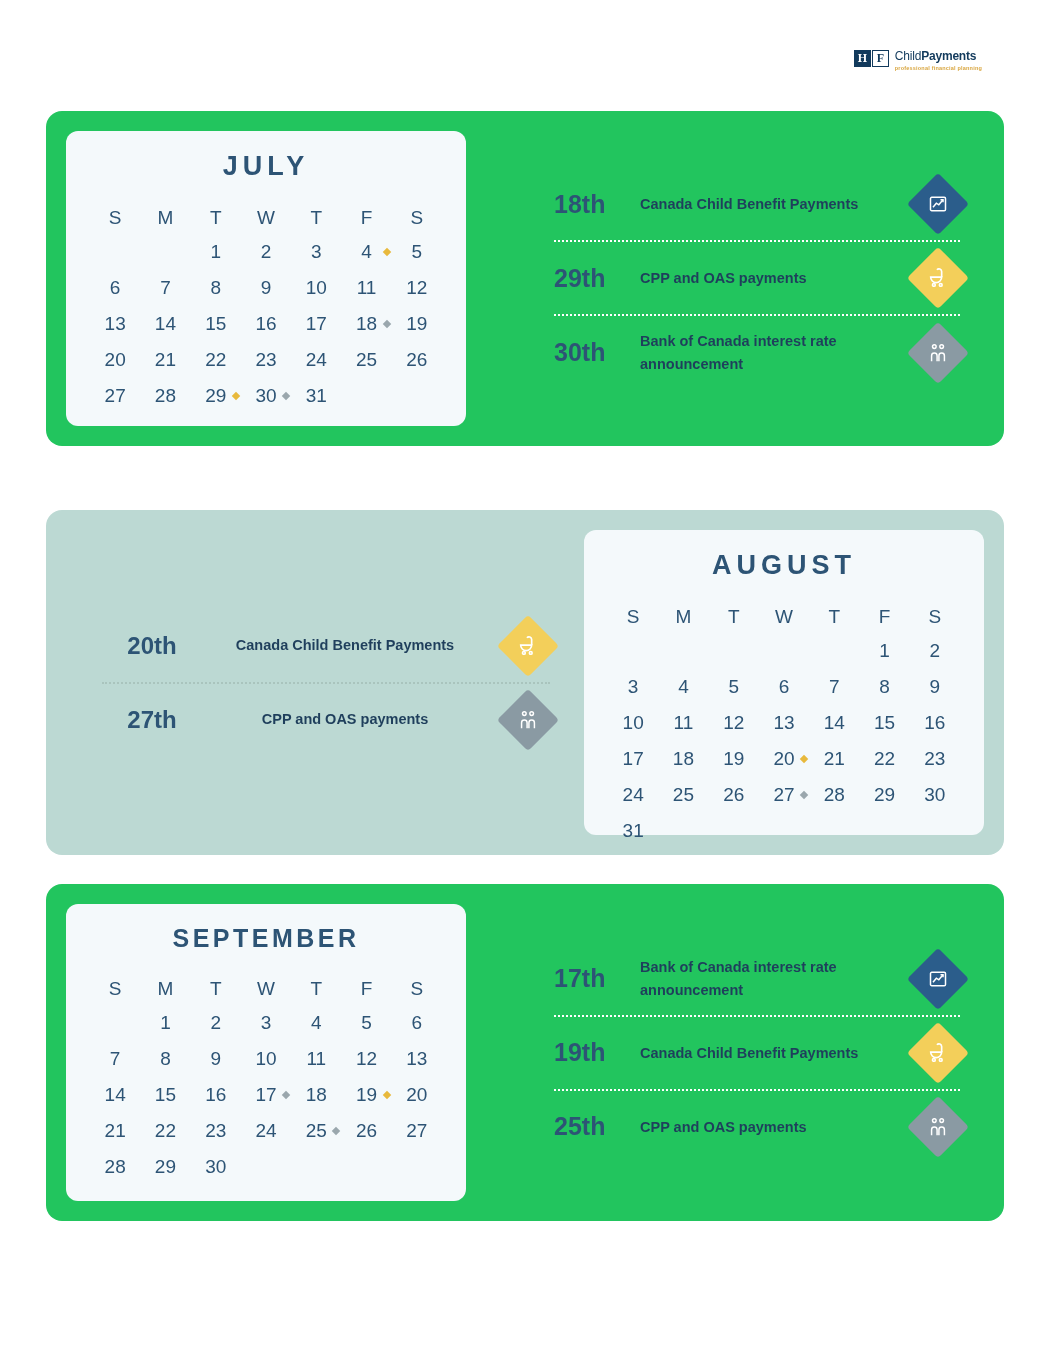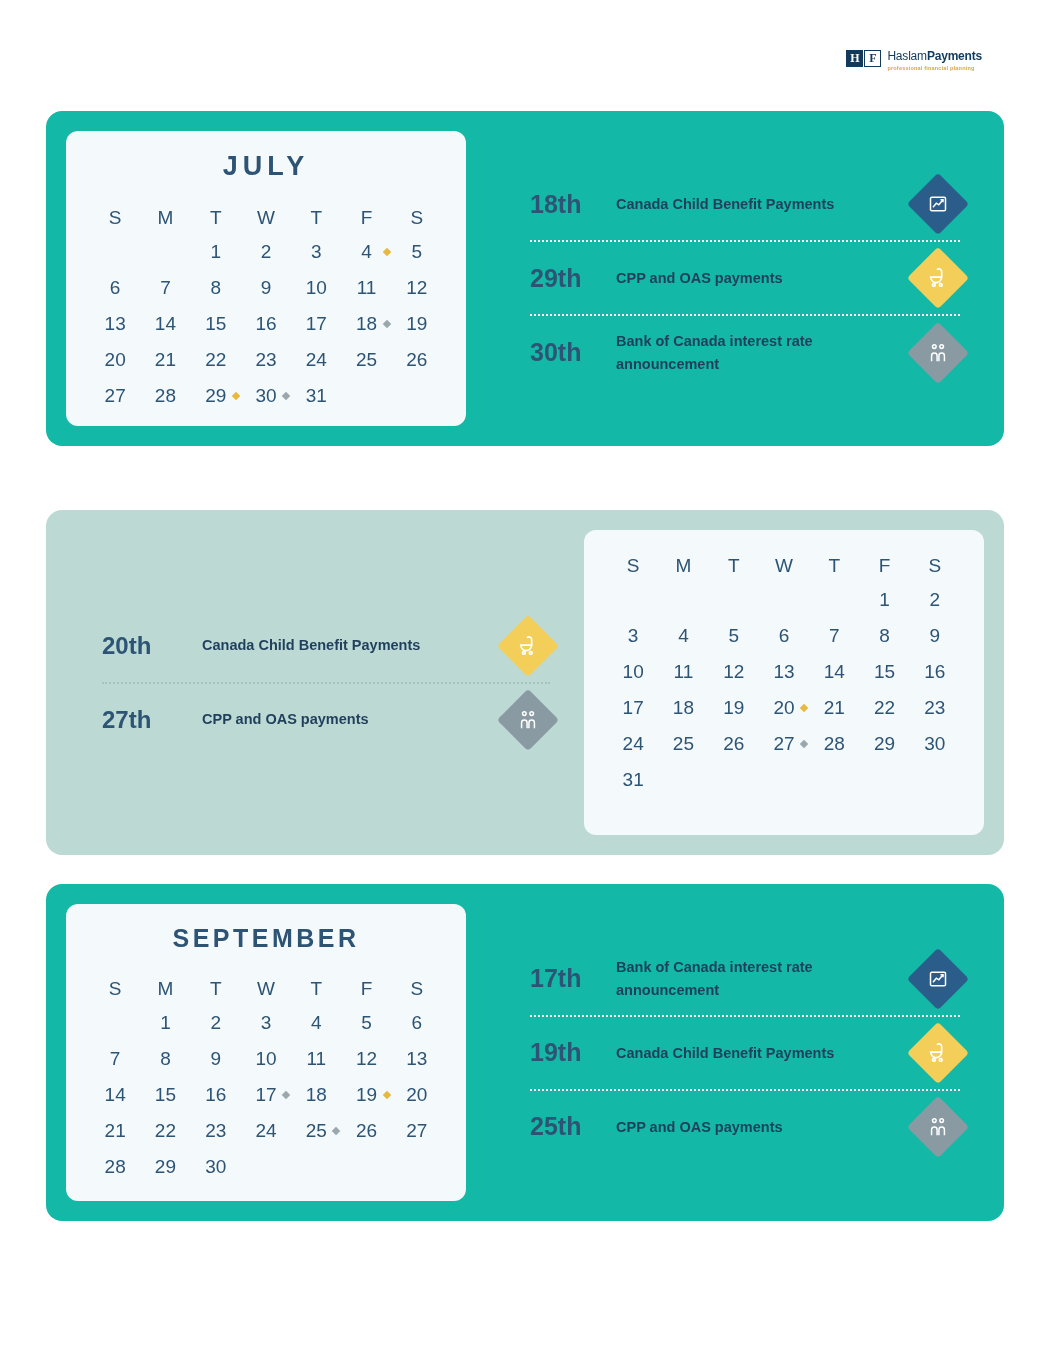--- a/index.html
+++ b/index.html
@@ -66,21 +66,21 @@
   }
 
   
   .panel {
     position: absolute;
     left: 46px;
     width: 958px;
     border-radius: 16px;
     display: flex;
   }
-  .panel.blue { background: #14b8a6; }
+  .panel.blue { background: #22c55e; gap: 24px; }
   .panel.green { background: #bcd9d3; }
 
   #panel-july { top: 111px; height: 335px; }
   #panel-august { top: 510px; height: 345px; }
   #panel-september { top: 884px; height: 337px; }
 
   .cal-card {
     background: #f4f9fb;
     border-radius: 12px;
     margin: 20px;
@@ -139,21 +139,21 @@
     justify-content: center;
   }
   #panel-august .events { padding-left: 56px; padding-right: 34px; }
 
   .event-row {
     display: flex;
     align-items: center;
     padding: 14px 0;
     border-bottom: 2px dotted #ffffff;
   }
-  #panel-august .event-row { border-bottom-color: #a9c4bd; }
+  #panel-august .event-row { border-bottom-color: #a9c4bd; text-align: center; }
   .event-row:last-child { border-bottom: none; }
 
   .event-day {
     font-size: 25px;
     font-weight: bold;
     color: #2d5475;
     width: 86px;
     flex: none;
   }
   #panel-august .event-day { font-size: 24px; width: 100px; }
@@ -185,21 +185,21 @@
 </style>
 </head>
 <body>
 
 <div class="logo-wrap">
   <span class="logo-mark">
     <span class="logo-box">H</span>
     <span class="logo-box second">F</span>
   </span>
   <span>
-    <span class="logo-text-main"><span class="light">Haslam</span><span>Payments</span></span>
+    <span class="logo-text-main"><span class="light">Child</span><span>Payments</span></span>
     <div class="logo-text-sub">professional financial planning</div>
   </span>
 </div>
 
 <div class="panel blue" id="panel-july">
   <div class="cal-card">
     <div class="cal-title">JULY</div>
     <table class="cal">
       <thead>
           <tr>
@@ -321,20 +321,21 @@
         <svg width="22" height="22" viewBox="0 0 24 24" fill="none" stroke="#ffffff" stroke-width="1.6">
             <circle cx="8" cy="5" r="2"></circle>
             <circle cx="16" cy="5" r="2"></circle>
             <path d="M5 21v-6a3 3 0 0 1 3-3a3 3 0 0 1 3 3v6"></path>
             <path d="M13 21v-6a3 3 0 0 1 3-3a3 3 0 0 1 3 3v6"></path>
           </svg>
       </div>
     </div>
   </div>
   <div class="cal-card">
+    <div class="cal-title">AUGUST</div>
     <table class="cal">
       <thead>
           <tr>
         <th>S</th>
         <th>M</th>
         <th>T</th>
         <th>W</th>
         <th>T</th>
         <th>F</th>
         <th>S</th>

